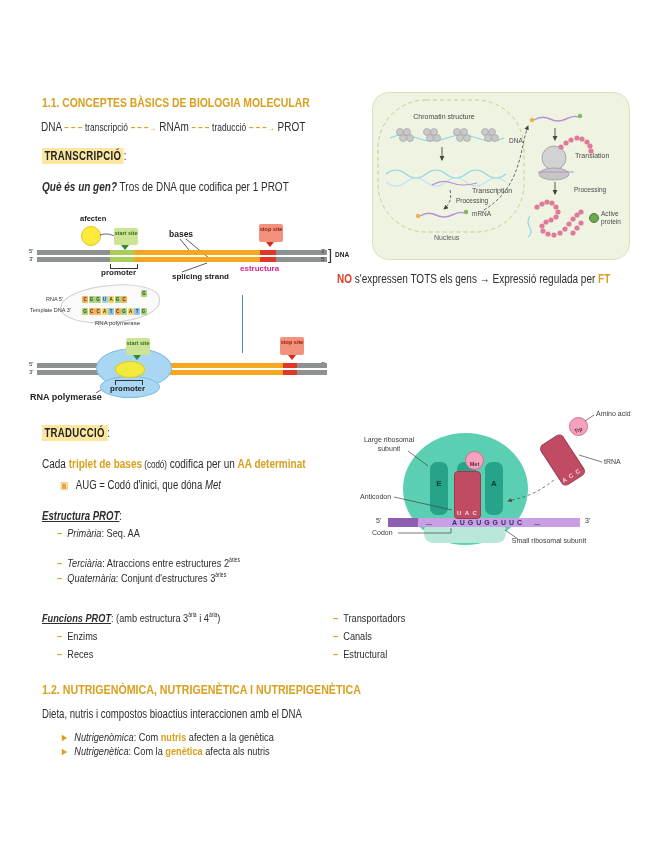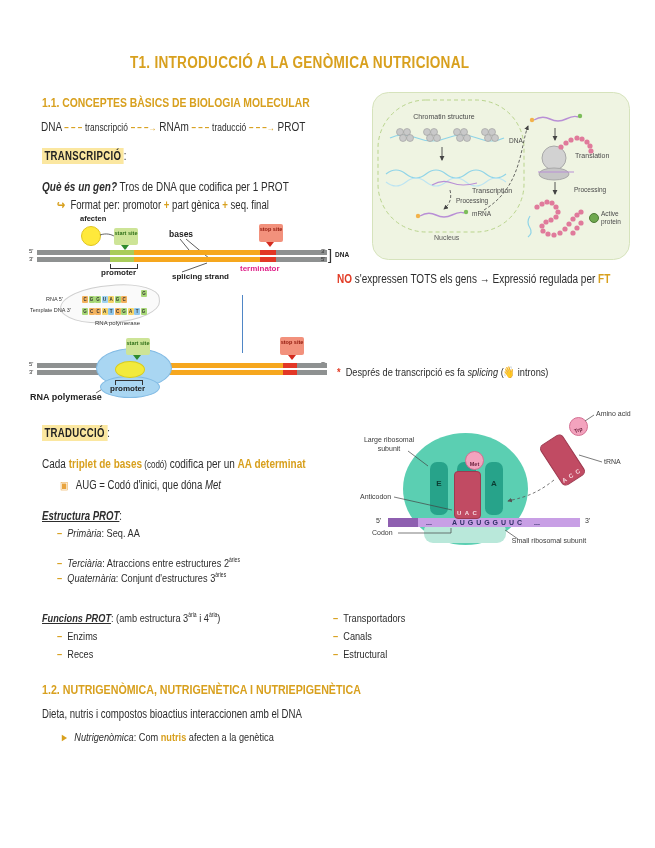--- a/index.html
+++ b/index.html
@@ -28,23 +28,20 @@
   .nA{background:#F6D469}.nU{background:#9FD3F0}.nG{background:#A8D878}.nC{background:#F3B25E}.nT{background:#8FC7EC}
   .tiny{position:absolute;font-size:6px;color:#333}
   .rlbl{position:absolute;font-size:7px;color:#3a3a3a;line-height:1.25}
   svg{position:absolute;overflow:visible}
 </style>
 </head>
 <body>
 
 <div id="page">
 
-  <div class="abs" style="left:0;top:54px;width:600px;text-align:center">
-    <span class="cx" style="transform:scaleX(.85);transform-origin:50% 50%;font-size:16px;font-weight:bold;color:#D8A01E;letter-spacing:.3px">T1. INTRODUCCIÓ A LA GENÒMICA NUTRICIONAL</span>
-  </div>
 
   <div class="abs" style="left:42px;top:93px">
     <span class="cx" style="font-size:13px;font-weight:bold;color:#D8A01E">1.1. CONCEPTES BÀSICS DE BIOLOGIA MOLECULAR</span>
   </div>
 
   <div class="abs" style="left:41px;top:117px">
     <span class="cx" style="font-size:12.5px">
       <span>DNA</span>
       <span class="goldb" style="font-size:10px">– – –</span>
       <span style="font-size:10.5px">transcripció</span>
@@ -59,30 +56,20 @@
 
   <div class="abs" style="left:42px;top:146px">
     <span class="cx" style="font-size:12px">
       <span class="hl">TRANSCRIPCIÓ</span><span>:</span>
     </span>
   </div>
 
   <div class="abs" style="left:42px;top:177px">
     <span class="cx" style="font-size:12.5px">
       <span class="bi">Què és un gen?</span><span> Tros de DNA que codifica per 1 PROT</span>
-    </span>
-  </div>
-  <div class="abs" style="left:57px;top:195px">
-    <span class="cx" style="font-size:12px">
-      <span class="goldb">↪</span>&nbsp;
-      <span>Format per: promotor</span>
-      <span class="goldb">+</span>
-      <span>part gènica</span>
-      <span class="goldb">+</span>
-      <span>seq. final</span>
     </span>
   </div>
 
   <div class="lbl" style="left:80px;top:215px;font-size:7.5px">afecten</div>
   <div class="abs" style="left:81px;top:226px;width:18px;height:18px;border-radius:50%;background:#FFE93B;border:1px solid #E0C520"></div>
   <svg style="left:30px;top:215px" width="320" height="75">
     <path d="M70,20 C82,16 90,24 96,34" stroke="#555" stroke-width=".9" fill="none"></path>
     <path d="M150,24 L159,35" stroke="#333" stroke-width=".8"></path>
     <path d="M156,24 L180,44" stroke="#333" stroke-width=".8"></path>
     <path d="M152,57 L177,48" stroke="#333" stroke-width=".8"></path>
@@ -106,21 +93,21 @@
   <div class="tiny" style="left:29px;top:248px">5'</div>
   <div class="tiny" style="left:29px;top:256px">3'</div>
   <div class="tiny" style="left:321px;top:248px">3'</div>
   <div class="tiny" style="left:321px;top:256px">5'</div>
   <div class="abs" style="left:328px;top:246px;font-size:15px;color:#333">]</div>
   <div class="lbl" style="left:335px;top:251px;font-size:6.5px">DNA</div>
 
   <div class="abs" style="left:110px;top:264px;width:26px;height:4px;border-left:1px solid #333;border-right:1px solid #333;border-bottom:1px solid #333"></div>
   <div class="lbl" style="left:101px;top:269px;font-size:8px">promoter</div>
   <div class="lbl" style="left:172px;top:273px;font-size:8px">splicing strand</div>
-  <div class="lbl mag" style="left:240px;top:265px;font-size:8px;color:#E0218A">terminator</div>
+  <div class="lbl mag" style="left:240px;top:265px;font-size:8px;color:#E0218A">estructura</div>
 
   <div class="abs" style="left:60px;top:285px;width:98px;height:36px;border:1px solid #CFCFCF;border-radius:55% 45% 50% 50%;background:rgba(248,248,248,.7);transform:rotate(-4deg)"></div>
   <div class="tiny" style="left:46px;top:296px;font-size:5.5px">RNA 5'</div>
   <span class="nb nC" style="left:82px;top:296px">C</span>
   <span class="nb nG" style="left:88.5px;top:296px">G</span>
   <span class="nb nG" style="left:95px;top:296px">G</span>
   <span class="nb nU" style="left:101.5px;top:296px">U</span>
   <span class="nb nA" style="left:108px;top:296px">A</span>
   <span class="nb nG" style="left:114.5px;top:296px">G</span>
   <span class="nb nC" style="left:121px;top:296px">C</span>
@@ -256,26 +243,20 @@
     <circle cx="222" cy="126" r="4.5" fill="#6FA84F" stroke="#4E7A36"></circle>
     <text x="229" y="124" font-size="6.5" fill="#4a4a4a">Active</text>
     <text x="229" y="132" font-size="6.5" fill="#4a4a4a">protein</text>
   </svg>
 
   <div class="abs" style="left:337px;top:270px">
     <div style="width:352px;transform:scaleX(.8);transform-origin:0 0;text-align:justify;font-size:12.5px;line-height:1.45">
       <span class="red" style="font-weight:bold">NO</span><span> s'expressen TOTS els gens → Expressió regulada per </span><span class="goldb">FT</span>
     </div>
   </div>
-  <div class="abs" style="left:337px;top:362px">
-    <span class="cx" style="font-size:11.5px">
-      <span class="red" style="font-weight:bold">*</span>&nbsp;
-      <span>Després de transcripció es fa </span><span class="it">splicing</span><span> (</span><span>👋</span><span> introns)</span>
-    </span>
-  </div>
 
   <div class="abs" style="left:42px;top:423px">
     <span class="cx" style="font-size:12px">
       <span class="hl">TRADUCCIÓ</span><span>:</span>
     </span>
   </div>
   <div class="abs" style="left:42px;top:454px">
     <span class="cx" style="font-size:12.5px">
       <span>Cada </span><span class="goldb">triplet de bases</span><span style="font-size:10px"> (codó)</span><span> codifica per un </span><span class="goldb">AA determinat</span>
     </span>
@@ -380,14 +361,20 @@
   </div>
   <div class="abs" style="left:42px;top:704px">
     <span class="cx" style="font-size:12px">Dieta, nutris i compostos bioactius interaccionen amb el DNA</span>
   </div>
   <div class="abs" style="left:62px;top:727px">
     <span class="cx" style="font-size:11.5px">
       <span class="goldb">▸</span>&nbsp;&nbsp;
       <span class="it">Nutrigenòmica</span><span>: Com </span><span class="goldb" style="font-weight:600">nutris</span><span> afecten a la genètica</span>
     </span>
   </div>
+  <div class="abs" style="left:62px;top:741px">
+    <span class="cx" style="font-size:11.5px">
+      <span class="goldb">▸</span>&nbsp;&nbsp;
+      <span class="it">Nutrigenètica</span><span>: Com la </span><span class="goldb" style="font-weight:600">genètica</span><span> afecta als nutris</span>
+    </span>
+  </div>
 
 </div>
 
 </body></html>

